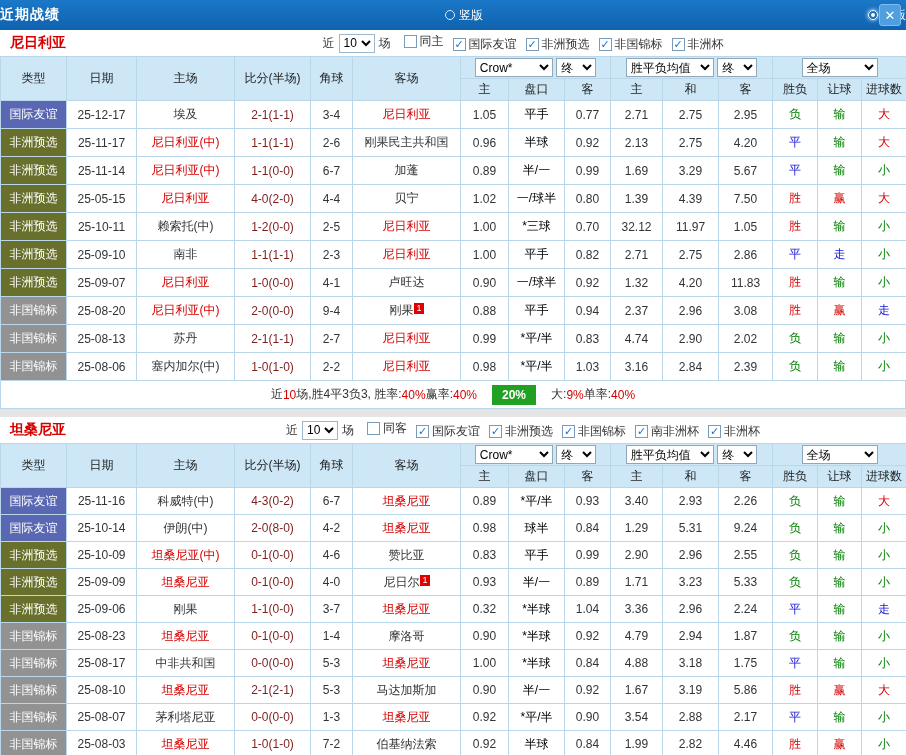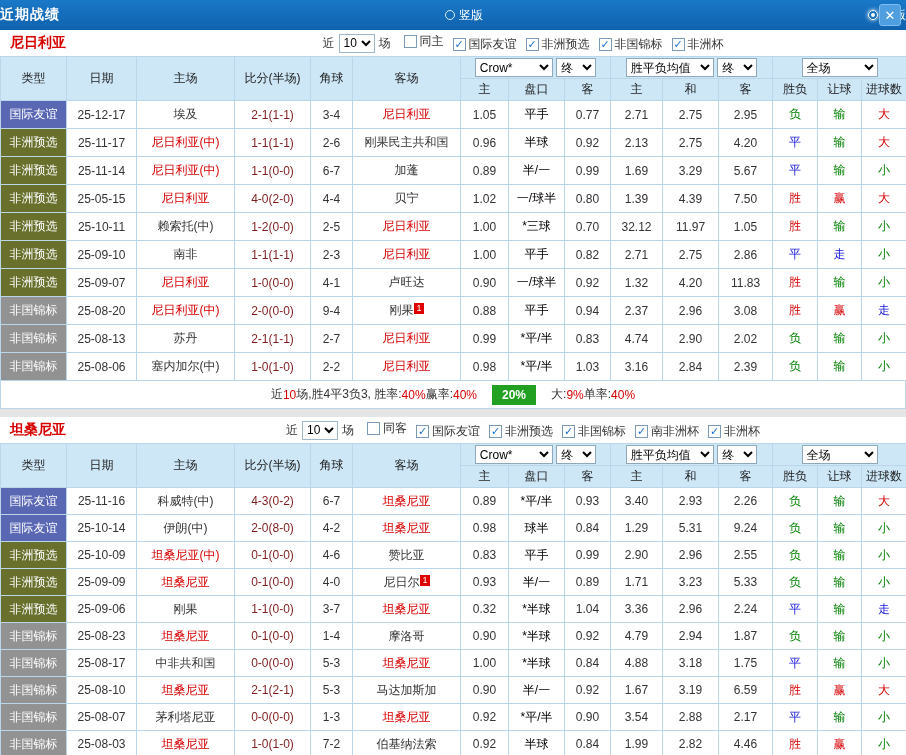--- a/index.html
+++ b/index.html
@@ -546,21 +546,21 @@
           <td class="num">25-08-10</td>
           <td class="team focus"><span>坦桑尼亚</span></td>
           <td class="score">2-1(2-1)</td>
           <td class="num">5-3</td>
           <td class="team"><span>马达加斯加</span></td>
           <td class="num">0.90</td>
           <td class="hc">半/一</td>
           <td class="num">0.92</td>
           <td class="num">1.67</td>
           <td class="num">3.19</td>
-          <td class="num">6.59</td>
+          <td class="num">5.86</td>
           <td class="v-red">胜</td>
           <td class="v-red">赢</td>
           <td class="v-red">大</td>
         </tr>
         <tr>
           <td class="type-cell" style="background: rgb(146, 146, 146);">非国锦标</td>
           <td class="num">25-08-07</td>
           <td class="team"><span>茅利塔尼亚</span></td>
           <td class="score">0-0(0-0)</td>
           <td class="num">1-3</td>

